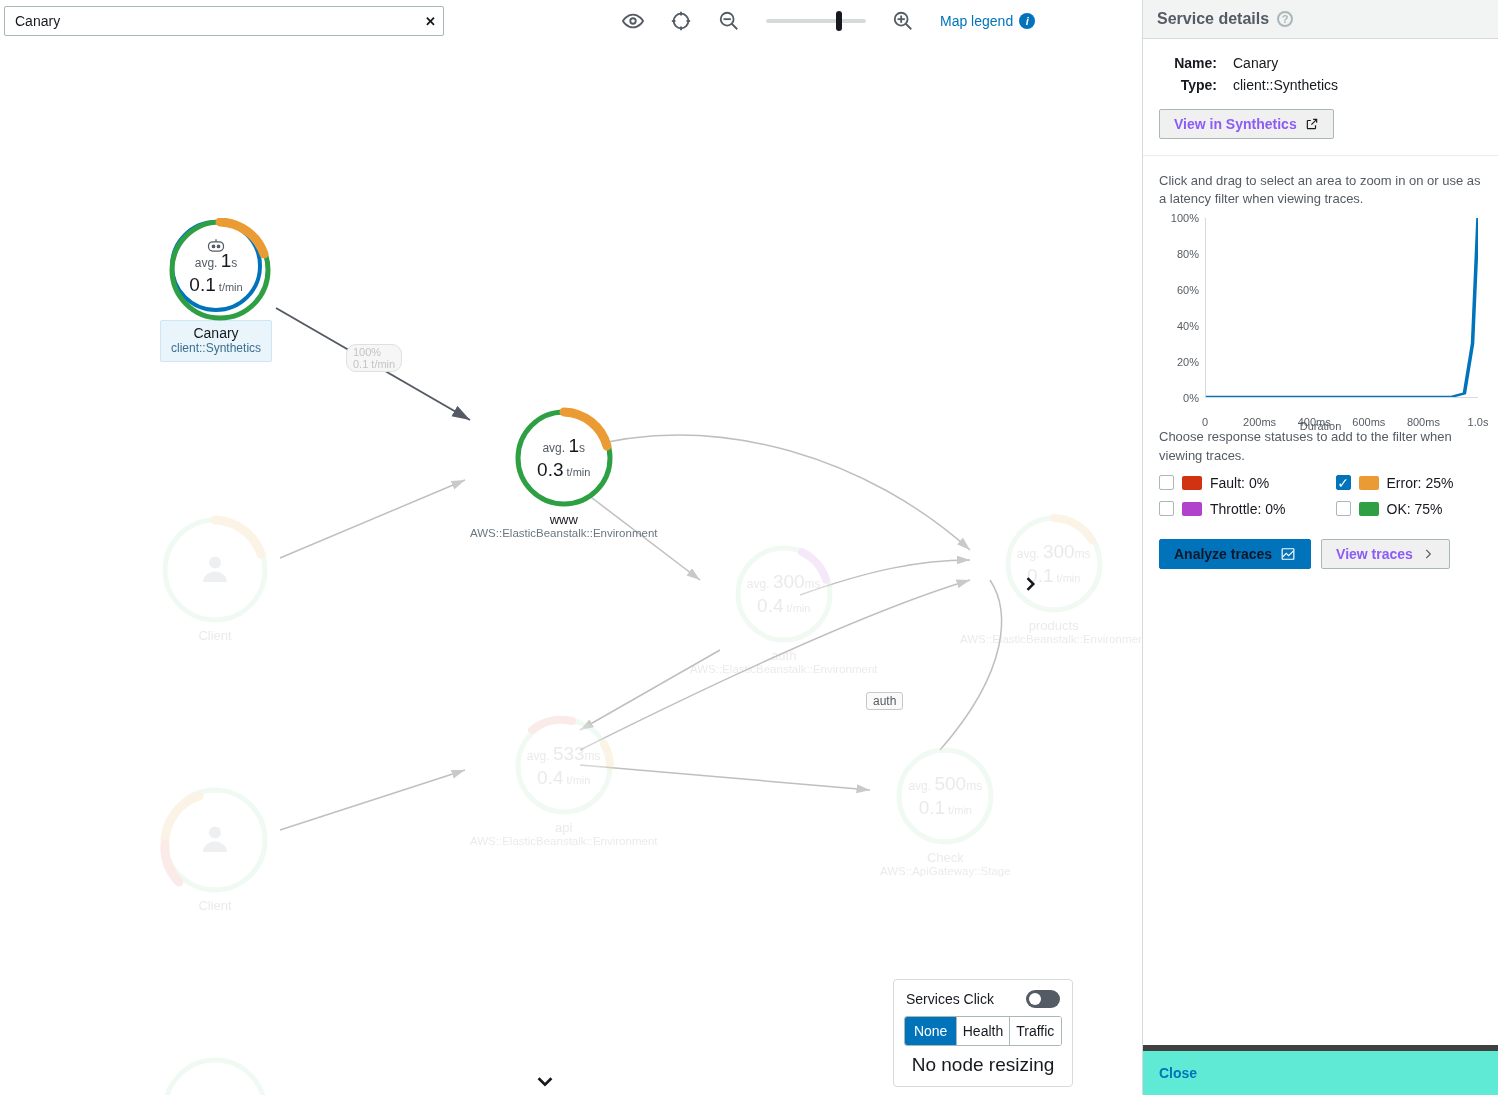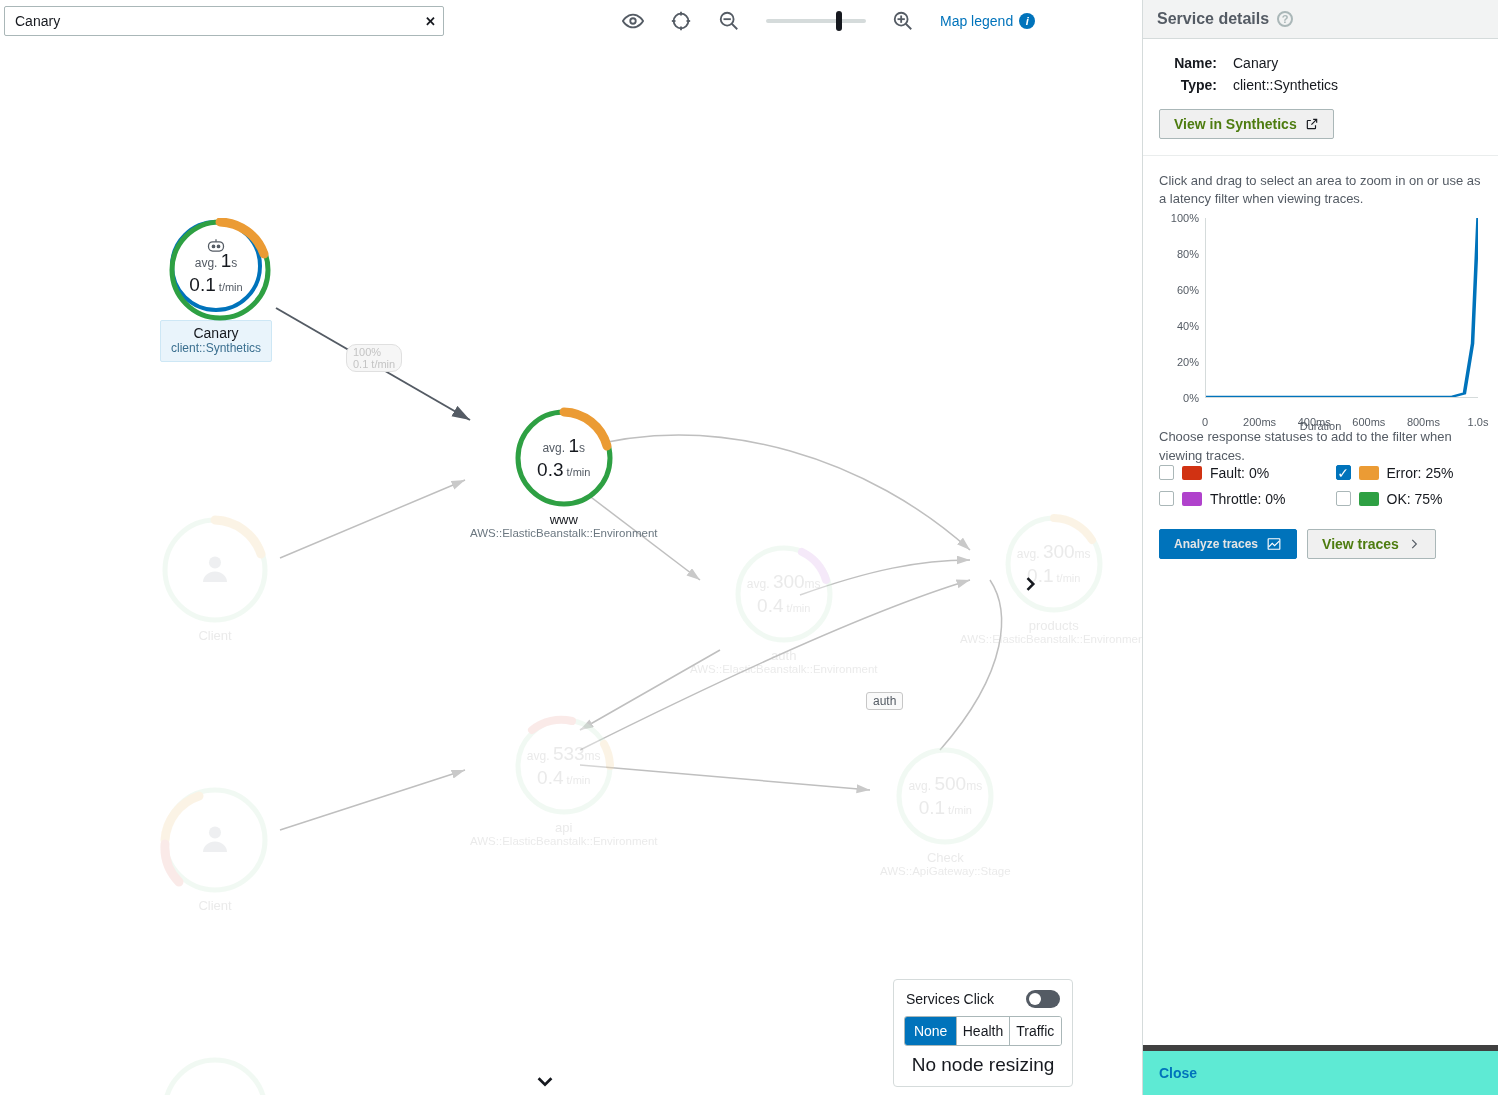--- a/index.html
+++ b/index.html
@@ -87,40 +87,40 @@
   background:#f2f3f3; border-bottom:1px solid #d5dbdb; padding:10px 14px;
   font-size:16px; font-weight:700; color:#545b64; display:flex; align-items:center; gap:8px;
 }
 .help-ic { width:16px;height:16px;border:2px solid #aab7b8;border-radius:50%;display:inline-flex;align-items:center;justify-content:center;font-size:11px;color:#aab7b8; }
 .panel-body { padding: 16px 16px 0; overflow:auto; flex:1; }
 .kv { display:flex; gap:16px; margin-bottom:6px; font-size:14px; }
 .kv .k { width:58px; text-align:right; font-weight:700; }
 .btn-grey {
   display:inline-flex; align-items:center; gap:8px; background:#f0f0f0;
   border:1px solid #aab7b8; border-radius:2px; padding:6px 14px; font-size:14px; font-weight:700;
-  color:#4d7c0f; cursor:pointer;
+  color:#8b5cf6; cursor:pointer;
 }
 .btn-blue {
   display:inline-flex; align-items:center; gap:8px; background:#0073bb; border:1px solid #0073bb;
-  color:#e5e5e5; font-weight:700; font-size:12px; padding:6px 14px; border-radius:2px; cursor:pointer;
+  color:#0f172a; font-weight:700; font-size:14px; padding:6px 14px; border-radius:2px; cursor:pointer;
 }
 .panel-sep { height:1px; background:#eaeded; margin:16px -16px; }
 
 .sec-title { font-size:16px; font-weight:700; margin-bottom:6px; }
 .sec-desc { font-size:13px; color:#545b64; line-height:1.4; }
 
 .chart-wrap { position:relative; height:210px; margin-top:10px; }
 .chart-axis-y { position:absolute; left:0; top:0; bottom:30px; width:46px; }
 .chart-axis-y span { position:absolute; right:6px; font-size:11px; color:#545b64; transform:translateY(-50%); }
 .chart-plot { position:absolute; left:46px; right:4px; top:0; bottom:30px; border-left:1px solid #d5dbdb; border-bottom:1px solid #d5dbdb; }
 .chart-axis-x { position:absolute; left:46px; right:4px; bottom:12px; }
 .chart-axis-x span { position:absolute; font-size:11px; color:#545b64; transform:translateX(-50%); }
 .chart-xlabel { position:absolute; bottom:-4px; left:50%; transform:translateX(-50%); font-size:11px; color:#545b64; }
 
-.status-grid { display:grid; grid-template-columns:1fr 1fr; gap:10px 30px; }
+.status-grid { display:grid; grid-template-columns:1fr 1fr; gap:10px 30px; margin-top:10px; }
 .status-item { display:flex; align-items:center; gap:8px; font-size:14px; }
 .cbx { width:15px; height:15px; border:1px solid #aab7b8; border-radius:2px; display:flex; align-items:center; justify-content:center; cursor:pointer; }
 .cbx.checked { background:#0073bb; border-color:#0073bb; color:#fff; }
 .swatch { width:20px; height:14px; border-radius:2px; }
 
 .btn-row { display:flex; gap:10px; margin-top:22px; }
 
 .panel-footer {
   border-top:6px solid #404040; background:#5eead4; padding:14px 16px;
 }

